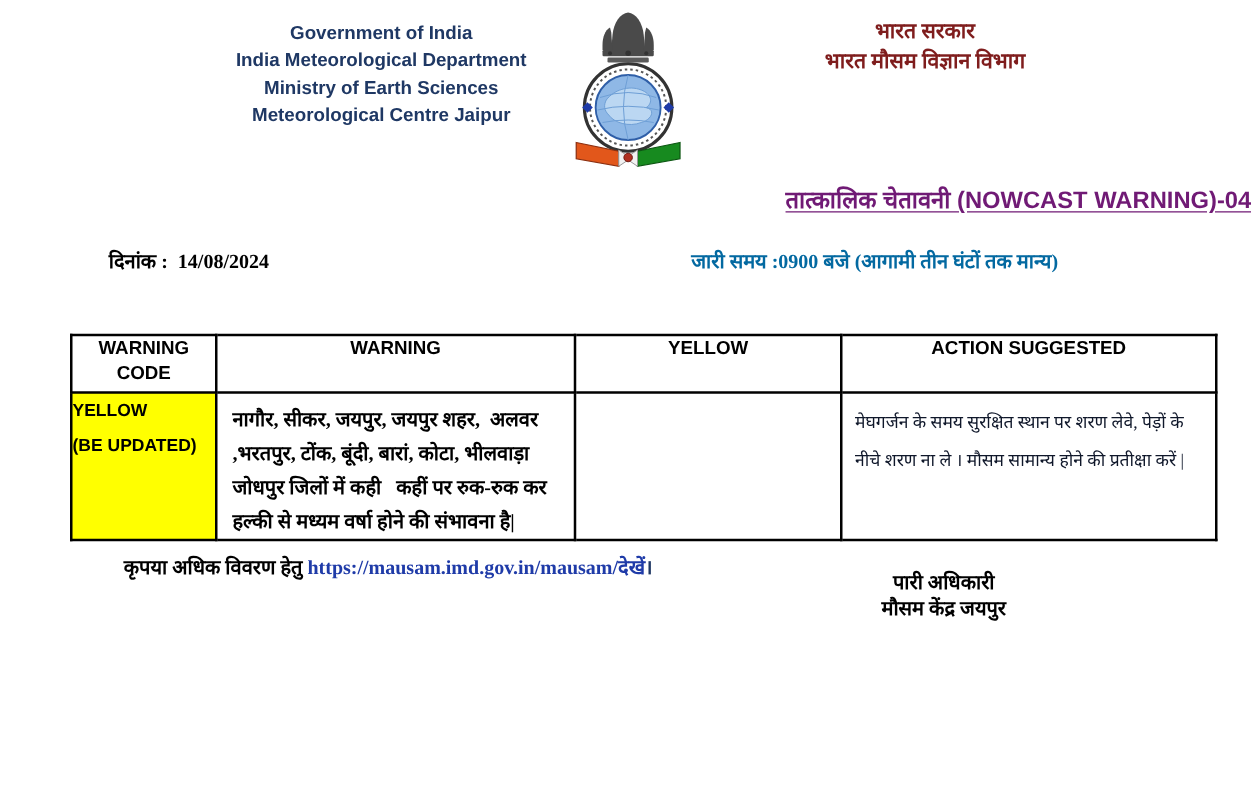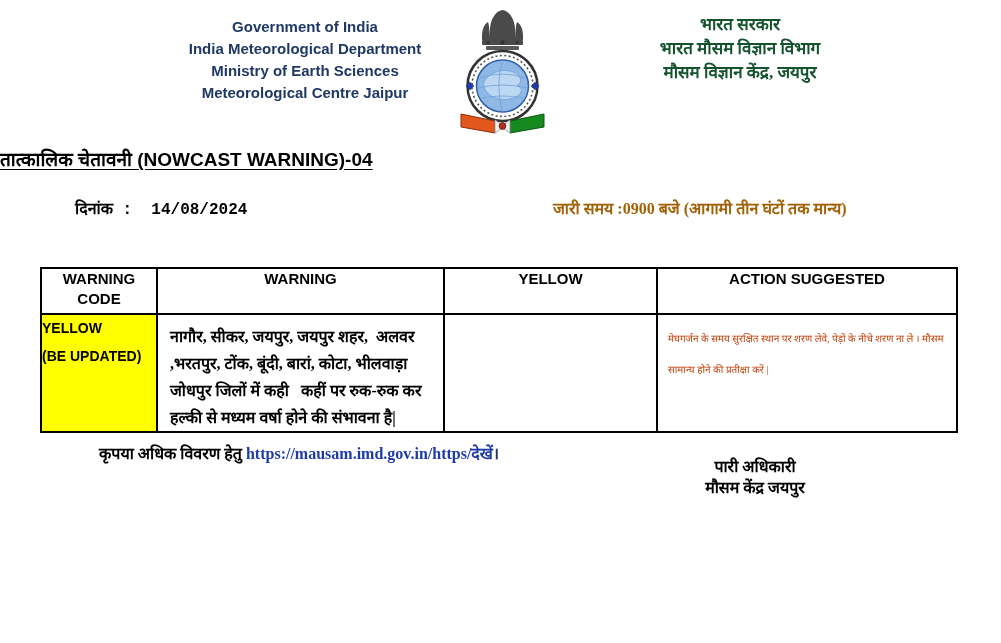--- a/index.html
+++ b/index.html
@@ -3,48 +3,48 @@
 <meta charset="utf-8">
 <style>
   html,body{margin:0;padding:0;background:#fff;}
   body{font-family:"Liberation Sans",sans-serif;}
   #page{position:relative;width:1001px;height:643px;background:#ffffff;overflow:hidden;}
 
   
   .hdr-en{position:absolute;left:145px;top:16px;width:320px;text-align:center;
           color:#1F3864;font-weight:bold;font-size:15px;line-height:22px;}
   .hdr-hi{position:absolute;left:600px;top:13px;width:280px;text-align:center;
-          color:#14532d;font-weight:bold;font-size:17px;line-height:24px;
+          color:#7f1d1d;font-weight:bold;font-size:17px;line-height:24px;
           font-family:"Liberation Serif",serif;}
   .logo-wrap{position:absolute;left:455px;top:6px;width:95px;height:128px;}
 
   
-  .doc-title{position:absolute;left:0;top:146px;width:1001px;text-align:left;
-             font-size:19px;font-weight:bold;color:#000000;}
+  .doc-title{position:absolute;left:0;top:146px;width:1001px;text-align:right;
+             font-size:19px;font-weight:bold;color:#701a75;}
   .doc-title span{text-decoration:underline;text-underline-offset:3px;}
 
   
-  .issue-date{position:absolute;left:75px;top:197px;font-size:16px;font-weight:bold;
-              color:#000;font-family:Liberation Mono, monospace;white-space:pre;}
+  .issue-date{position:absolute;left:87px;top:197px;font-size:16px;font-weight:bold;
+              color:#000;font-family:Liberation Serif, serif;white-space:pre;}
   .issue-time{position:absolute;left:553px;top:197px;font-size:16px;font-weight:bold;
-              color:#a16207;font-family:"Liberation Serif",serif;white-space:pre;}
+              color:#0369a1;font-family:"Liberation Serif",serif;white-space:pre;}
 
   
-  table.warn{position:absolute;left:40px;top:267px;width:916px;border-collapse:collapse;
+  table.warn{position:absolute;left:56px;top:267px;width:916px;border-collapse:collapse;
              table-layout:fixed;}
   table.warn td,table.warn th{border:2px solid #000;padding:0;vertical-align:top;}
   th.hcell{height:44px;text-align:center;vertical-align:middle;
            font-size:15px;font-weight:bold;color:#000;line-height:20px;padding:2px;}
   td.code-cell{background:#FFFF00;height:102px;}
   .code-inner{padding:5px 0;font-size:14px;font-weight:bold;color:#000;}
   .code-note{margin-top:12px;}
   td.warn-cell .txt{padding:8px 10px 0 12px;font-size:16px;font-weight:bold;color:#000;
            line-height:27px;white-space:pre-wrap;font-family:"Liberation Serif",serif;}
   td.impact-cell{}
-  td.action-cell .txt{padding:8px 8px 0 10px;font-size:10px;color:#c2410c;line-height:31px;
+  td.action-cell .txt{padding:8px 8px 0 10px;font-size:14px;color:#0f172a;line-height:31px;
            font-family:"Liberation Serif",serif;white-space:pre-wrap;}
 
   
   .more-info{position:absolute;left:83px;top:424px;font-size:16px;color:#000;
              font-family:"Liberation Serif",serif;white-space:pre;}
   .more-info .prefix{font-weight:bold;}
   .more-info .link{color:#1F3BA8;font-weight:bold;text-decoration:none;}
   .more-info .danda{color:#1F3864;font-weight:bold;}
 
   
@@ -92,21 +92,20 @@
       <polygon points="6,108 40,115 40,127 6,121" fill="#E2571B" stroke="#8C2F10" stroke-width="1"></polygon>
       <polygon points="89,108 55,115 55,127 89,121" fill="#178A1F" stroke="#0D5713" stroke-width="1"></polygon>
       <polygon points="40,114 47.5,119 55,114 55,127 47.5,122 40,127" fill="#F2F2F2" stroke="#999" stroke-width="0.8"></polygon>
       <circle cx="47.5" cy="120" r="3.4" fill="#B03020" stroke="#701810" stroke-width="0.8"></circle>
     </svg>
   </div>
 
   <div class="hdr-hi">
     <div>भारत सरकार</div>
     <div>भारत मौसम विज्ञान विभाग</div>
-    <div>मौसम विज्ञान केंद्र, जयपुर</div>
   </div>
 
   <div class="doc-title">
     <span>तात्कालिक चेतावनी (NOWCAST WARNING)-04</span>
   </div>
 
   <div class="issue-date">दिनांक :  14/08/2024</div>
   <div class="issue-time">जारी समय :0900 बजे (आगामी तीन घंटों तक मान्य)</div>
 
   <table class="warn">
@@ -135,21 +134,21 @@
       </td>
       <td class="impact-cell"></td>
       <td class="action-cell">
         <div class="txt">मेघगर्जन के समय सुरक्षित स्थान पर शरण लेवे, पेड़ों के नीचे शरण ना ले । मौसम सामान्य होने की प्रतीक्षा करें |</div>
       </td>
     </tr>
   </tbody>
     </table>
 
   <div class="more-info">
-    <span class="prefix">कृपया अधिक विवरण हेतु </span><a class="link" href="#">https://mausam.imd.gov.in/https/देखें</a><span class="danda">।</span>
+    <span class="prefix">कृपया अधिक विवरण हेतु </span><a class="link" href="#">https://mausam.imd.gov.in/mausam/देखें</a><span class="danda">।</span>
   </div>
 
   <div class="signature">
     <div>पारी अधिकारी</div>
     <div>मौसम केंद्र जयपुर</div>
   </div>
 
 </div>
 
 </body></html>

